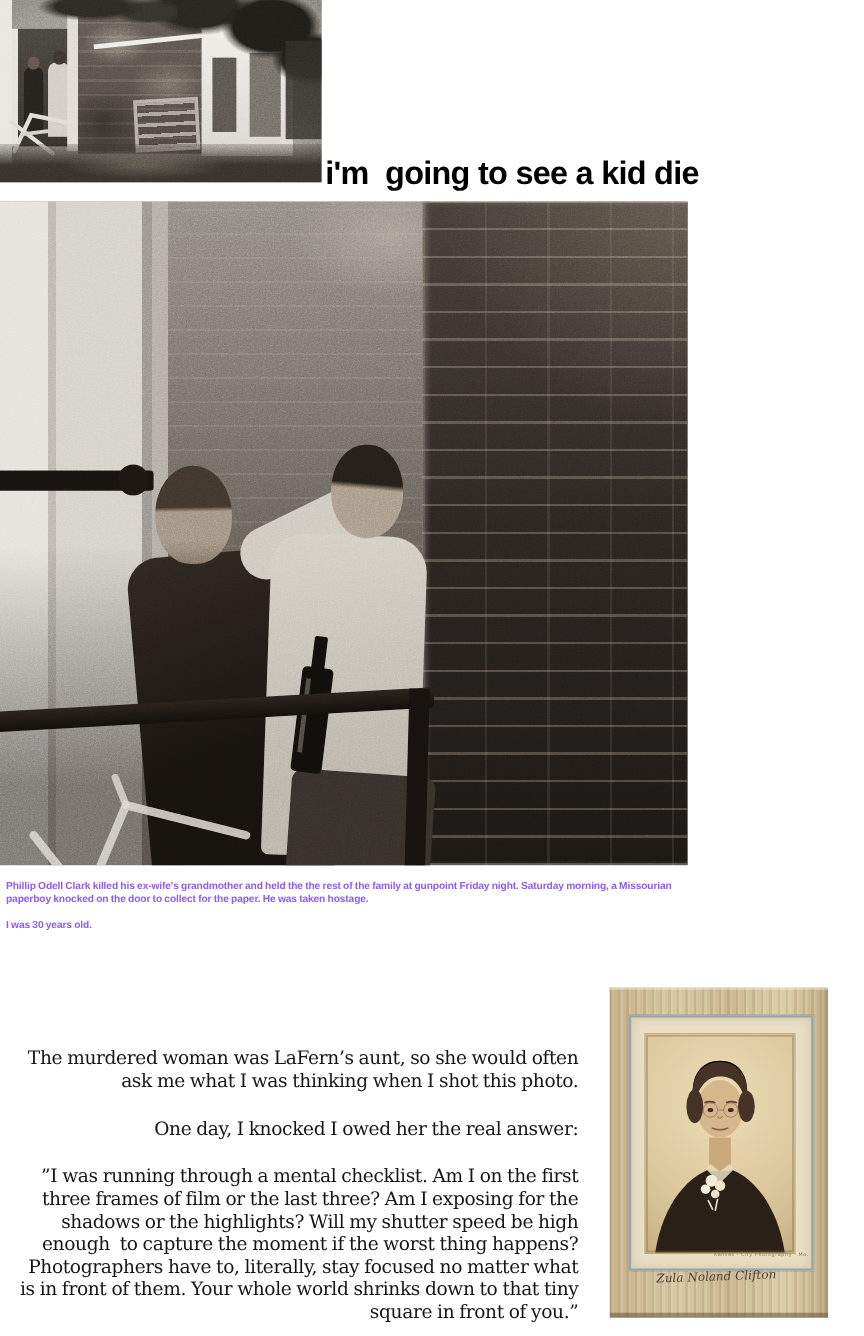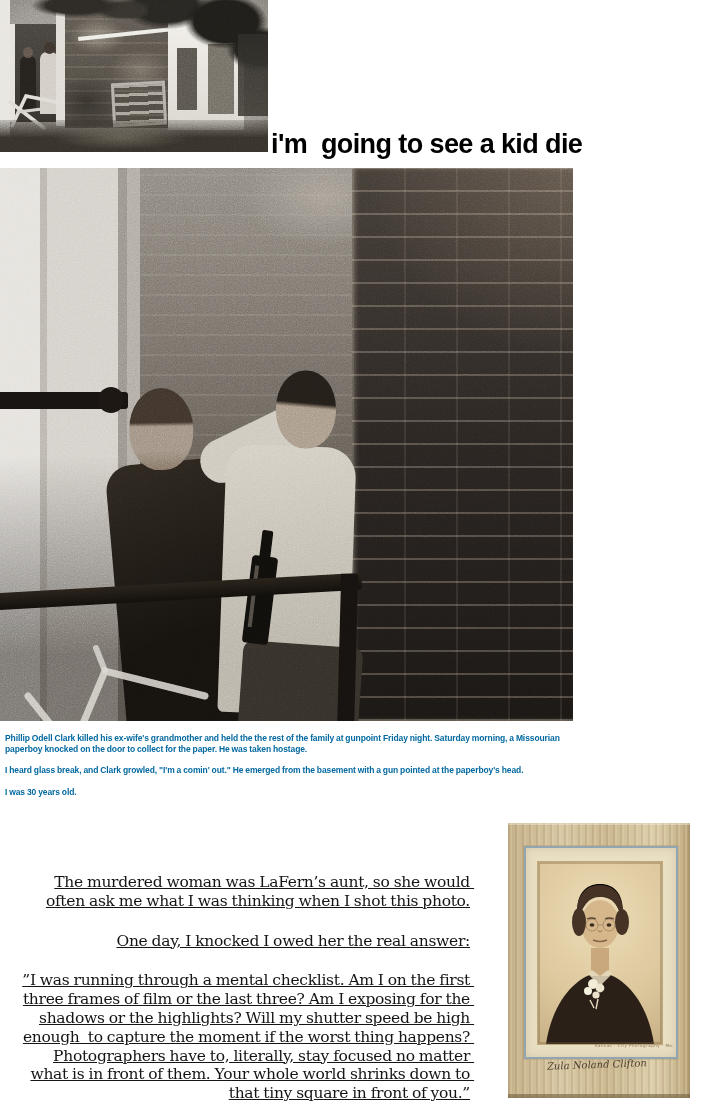--- a/index.html
+++ b/index.html
@@ -78,26 +78,26 @@
   .mp-pants{position:absolute;left:238px;top:476px;width:120px;height:162px;background:#332e28;border-radius:10px;transform:rotate(4deg);}
   .mp-bottle{position:absolute;left:247px;top:388px;width:26px;height:88px;background:#100e0b;border-radius:4px;transform:rotate(7deg);}
   .mp-bottle::before{content:"";position:absolute;left:7px;top:-26px;width:11px;height:30px;background:#100e0b;border-radius:2px;}
   .mp-bottle::after{content:"";position:absolute;left:4px;top:10px;width:4px;height:62px;background:rgba(214,204,188,.3);}
   .mp-rail-long{position:absolute;left:-8px;top:415px;width:370px;height:17px;border-radius:4px;
      background:linear-gradient(180deg,#262019,#110e0b);transform:rotate(-3.2deg);}
   .mp-post{position:absolute;left:337px;top:406px;width:17px;height:316px;background:#15110e;transform:rotate(1.5deg);}
   .mp-chair{position:absolute;left:10px;top:468px;width:210px;height:200px;}
 
   
-  .captions{position:absolute;left:5px;top:733px;width:577px;color:#0369a1;}
+  .captions{position:absolute;left:5px;top:733px;width:577px;color:#8b5cf6;}
   .captions p{margin:0 0 11px 0;font:700 8.5px/10.5px "Liberation Sans",sans-serif;letter-spacing:-.1px;word-spacing:-.3px;}
 
   
   .reflection{position:absolute;left:16px;top:873px;width:466px;text-align:right;color:#151515;}
-  .reflection p{margin:0 12px 21px 0;font:400 15.5px/18.8px "DejaVu Serif",serif;letter-spacing:-.3px;word-spacing:-.5px;white-space:pre-wrap;text-decoration:underline;}
+  .reflection p{margin:0 0 21px 0;font:400 15.5px/18.8px "DejaVu Serif",serif;letter-spacing:-.3px;word-spacing:-.5px;white-space:pre-wrap;}
 
   
   .portrait-card{position:absolute;left:508px;top:823px;width:182px;height:275px;
      background:
        repeating-linear-gradient(90deg,rgba(118,98,66,.14) 0 2px,rgba(255,248,228,.12) 2px 4px,rgba(0,0,0,0) 4px 7px),
        linear-gradient(90deg,#c6b28a,#d8c7a3 30%,#ccb991 55%,#ddceaa 80%,#c1ac82);
      box-shadow:inset 0 -4px 0 rgba(108,90,58,.55),inset 0 2px 0 rgba(255,250,235,.4),inset -2px 0 3px rgba(108,90,58,.35);}
   .pc-mat{position:absolute;left:16px;top:23px;width:150px;height:209px;border:2px solid #92a6b2;background:#e9dfc3;
      box-shadow:0 0 0 1px rgba(160,140,100,.3),inset 0 0 10px rgba(150,128,90,.25);}
   .pc-photo{position:absolute;left:29px;top:38px;width:124px;height:182px;border:1px solid #c0a87d;overflow:hidden;
@@ -166,21 +166,20 @@
       <path d="M95,35 L86,12" fill="none" stroke="#d9d5cd" stroke-width="6" stroke-linecap="round" opacity=".8"></path>
     </svg>
 
     <svg class="grain">
         <rect width="100%" height="100%" filter="url(#grainf)"></rect>
       </svg>
   </div>
 
   <div class="captions">
     <p>Phillip Odell Clark killed his ex-wife's grandmother and held the the rest of the family at gunpoint Friday night. Saturday morning, a Missourian paperboy knocked on the door to collect for the paper. He was taken hostage.</p>
-    <p>I heard glass break, and Clark growled, "I'm a comin' out." He emerged from the basement with a gun pointed at the paperboy's head.</p>
     <p>I was 30 years old.</p>
   </div>
 
   <div class="reflection">
     <p>The murdered woman was LaFern’s aunt, so she would often ask me what I was thinking when I shot this photo.</p>
     <p>One day, I knocked I owed her the real answer:</p>
     <p>”I was running through a mental checklist. Am I on the first three frames of film or the last three? Am I exposing for the shadows or the highlights? Will my shutter speed be high enough  to capture the moment if the worst thing happens? Photographers have to, literally, stay focused no matter what is in front of them. Your whole world shrinks down to that tiny square in front of you.”</p>
   </div>
 
   <div class="portrait-card">

